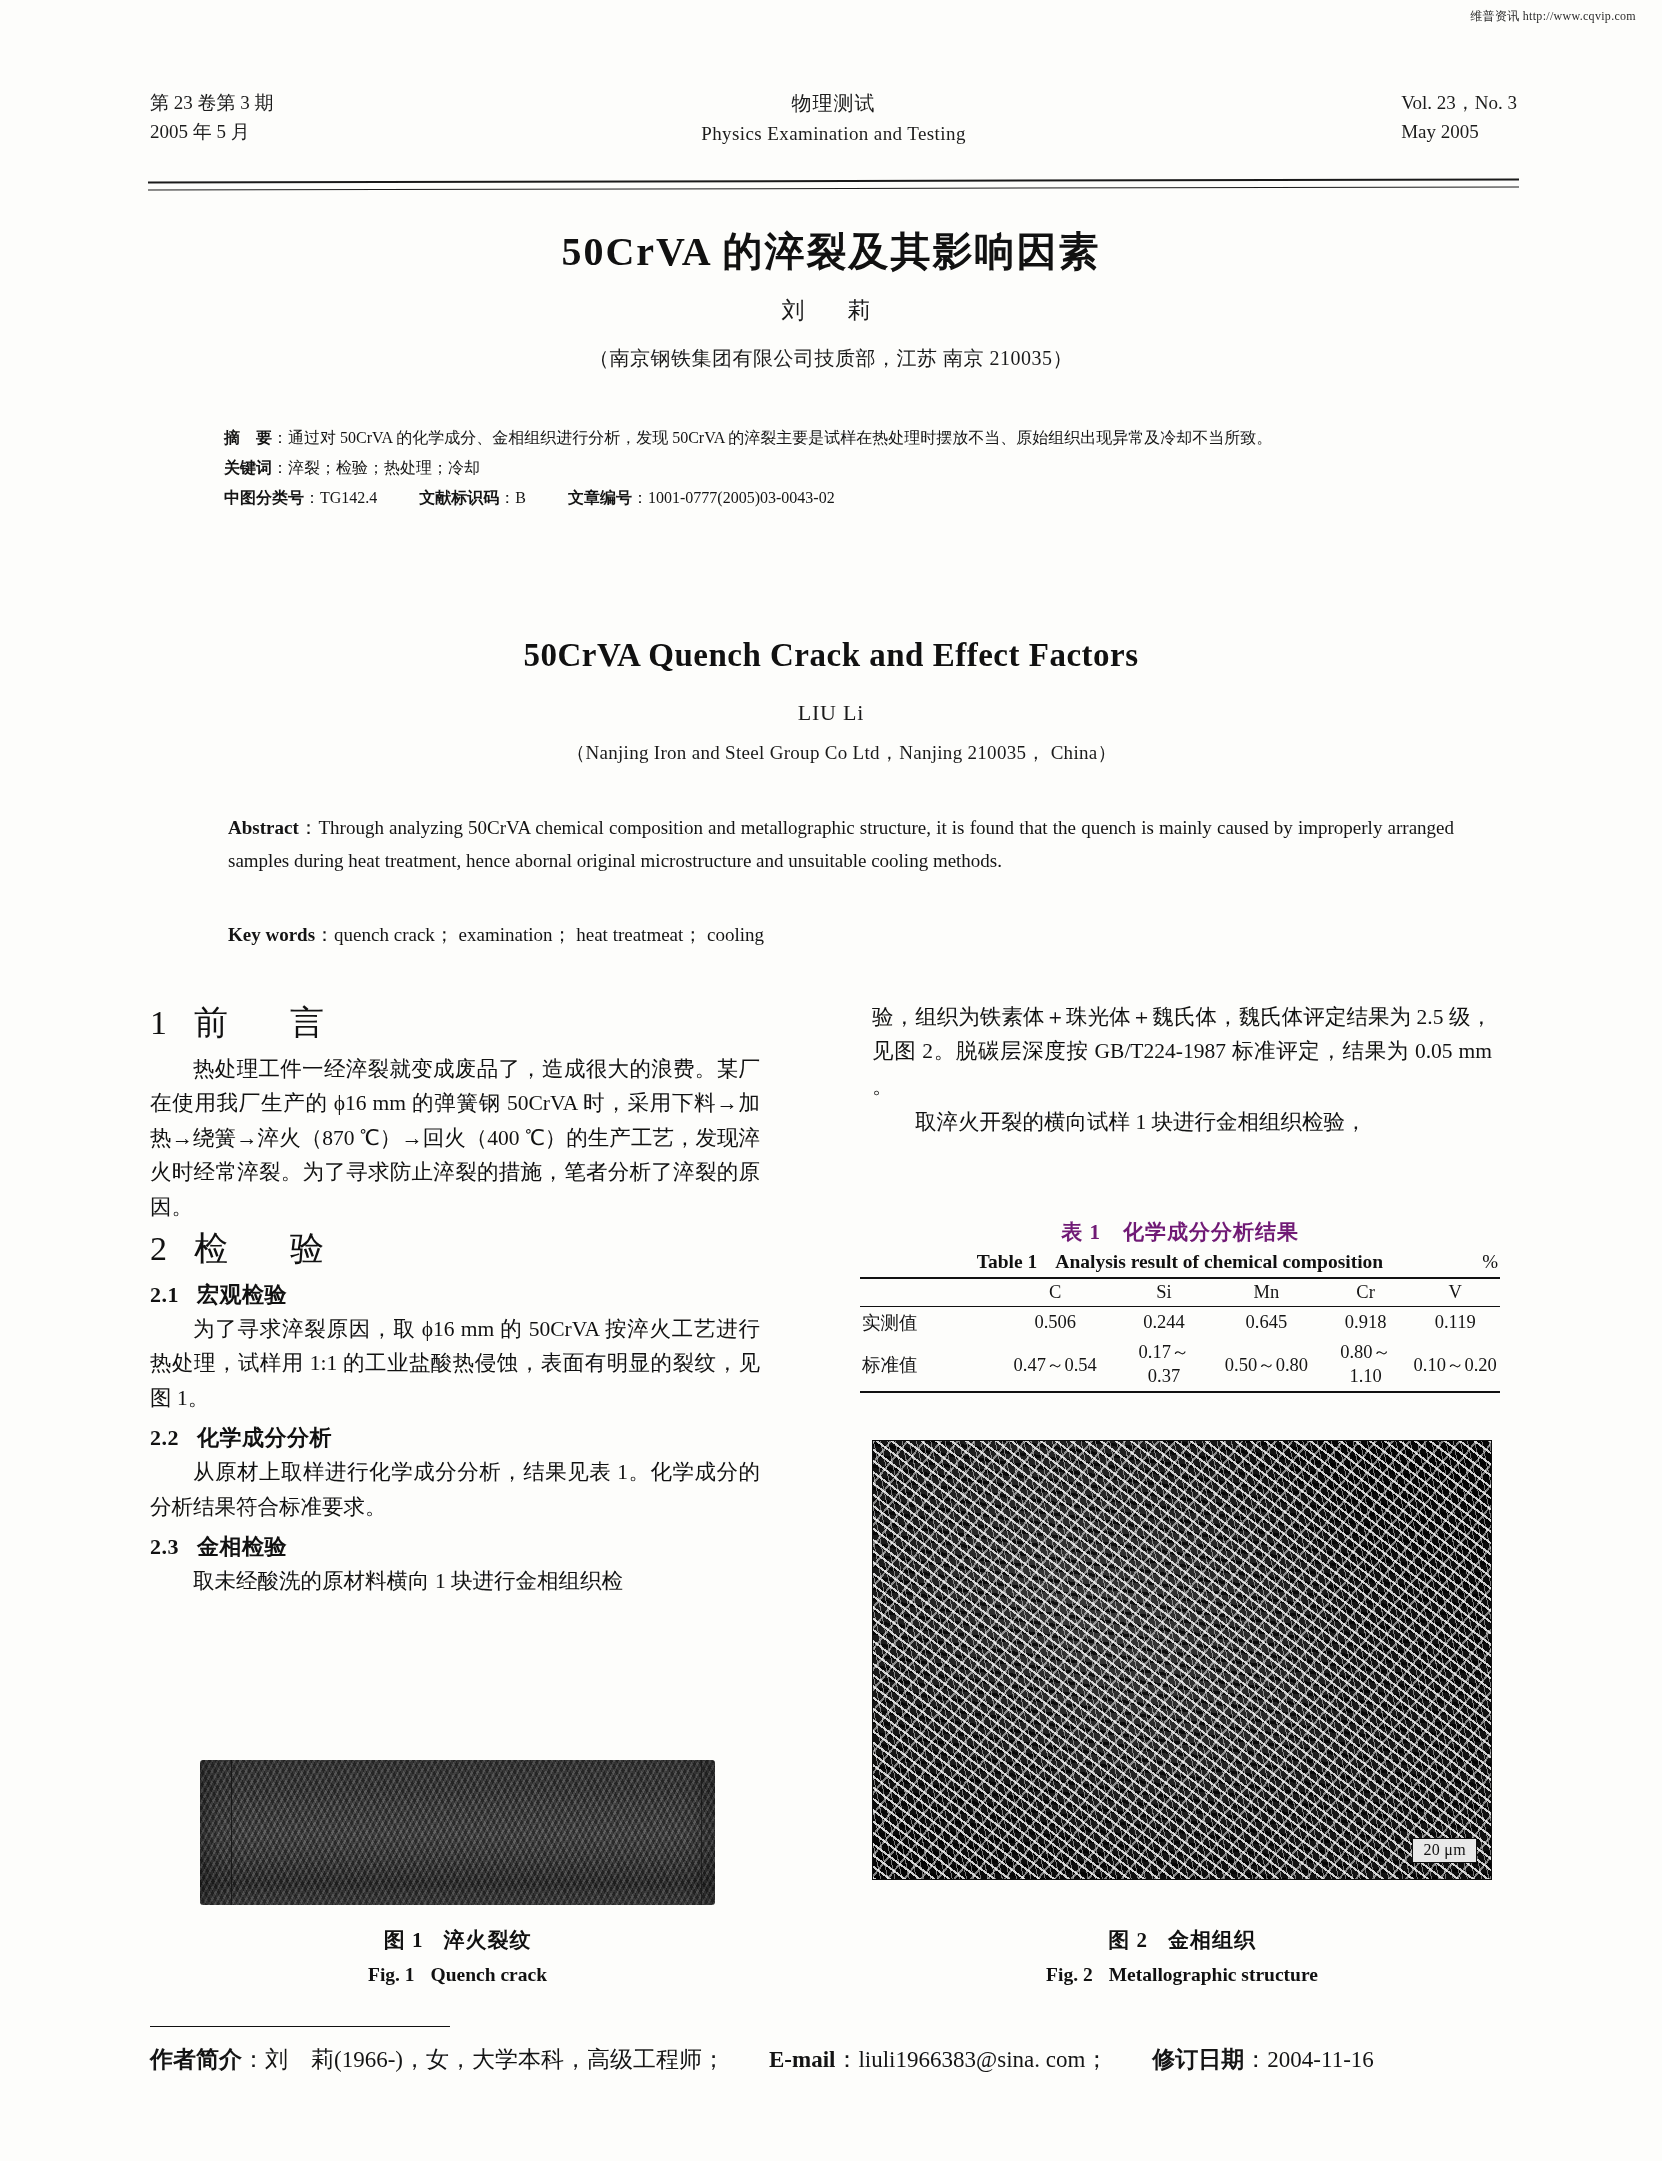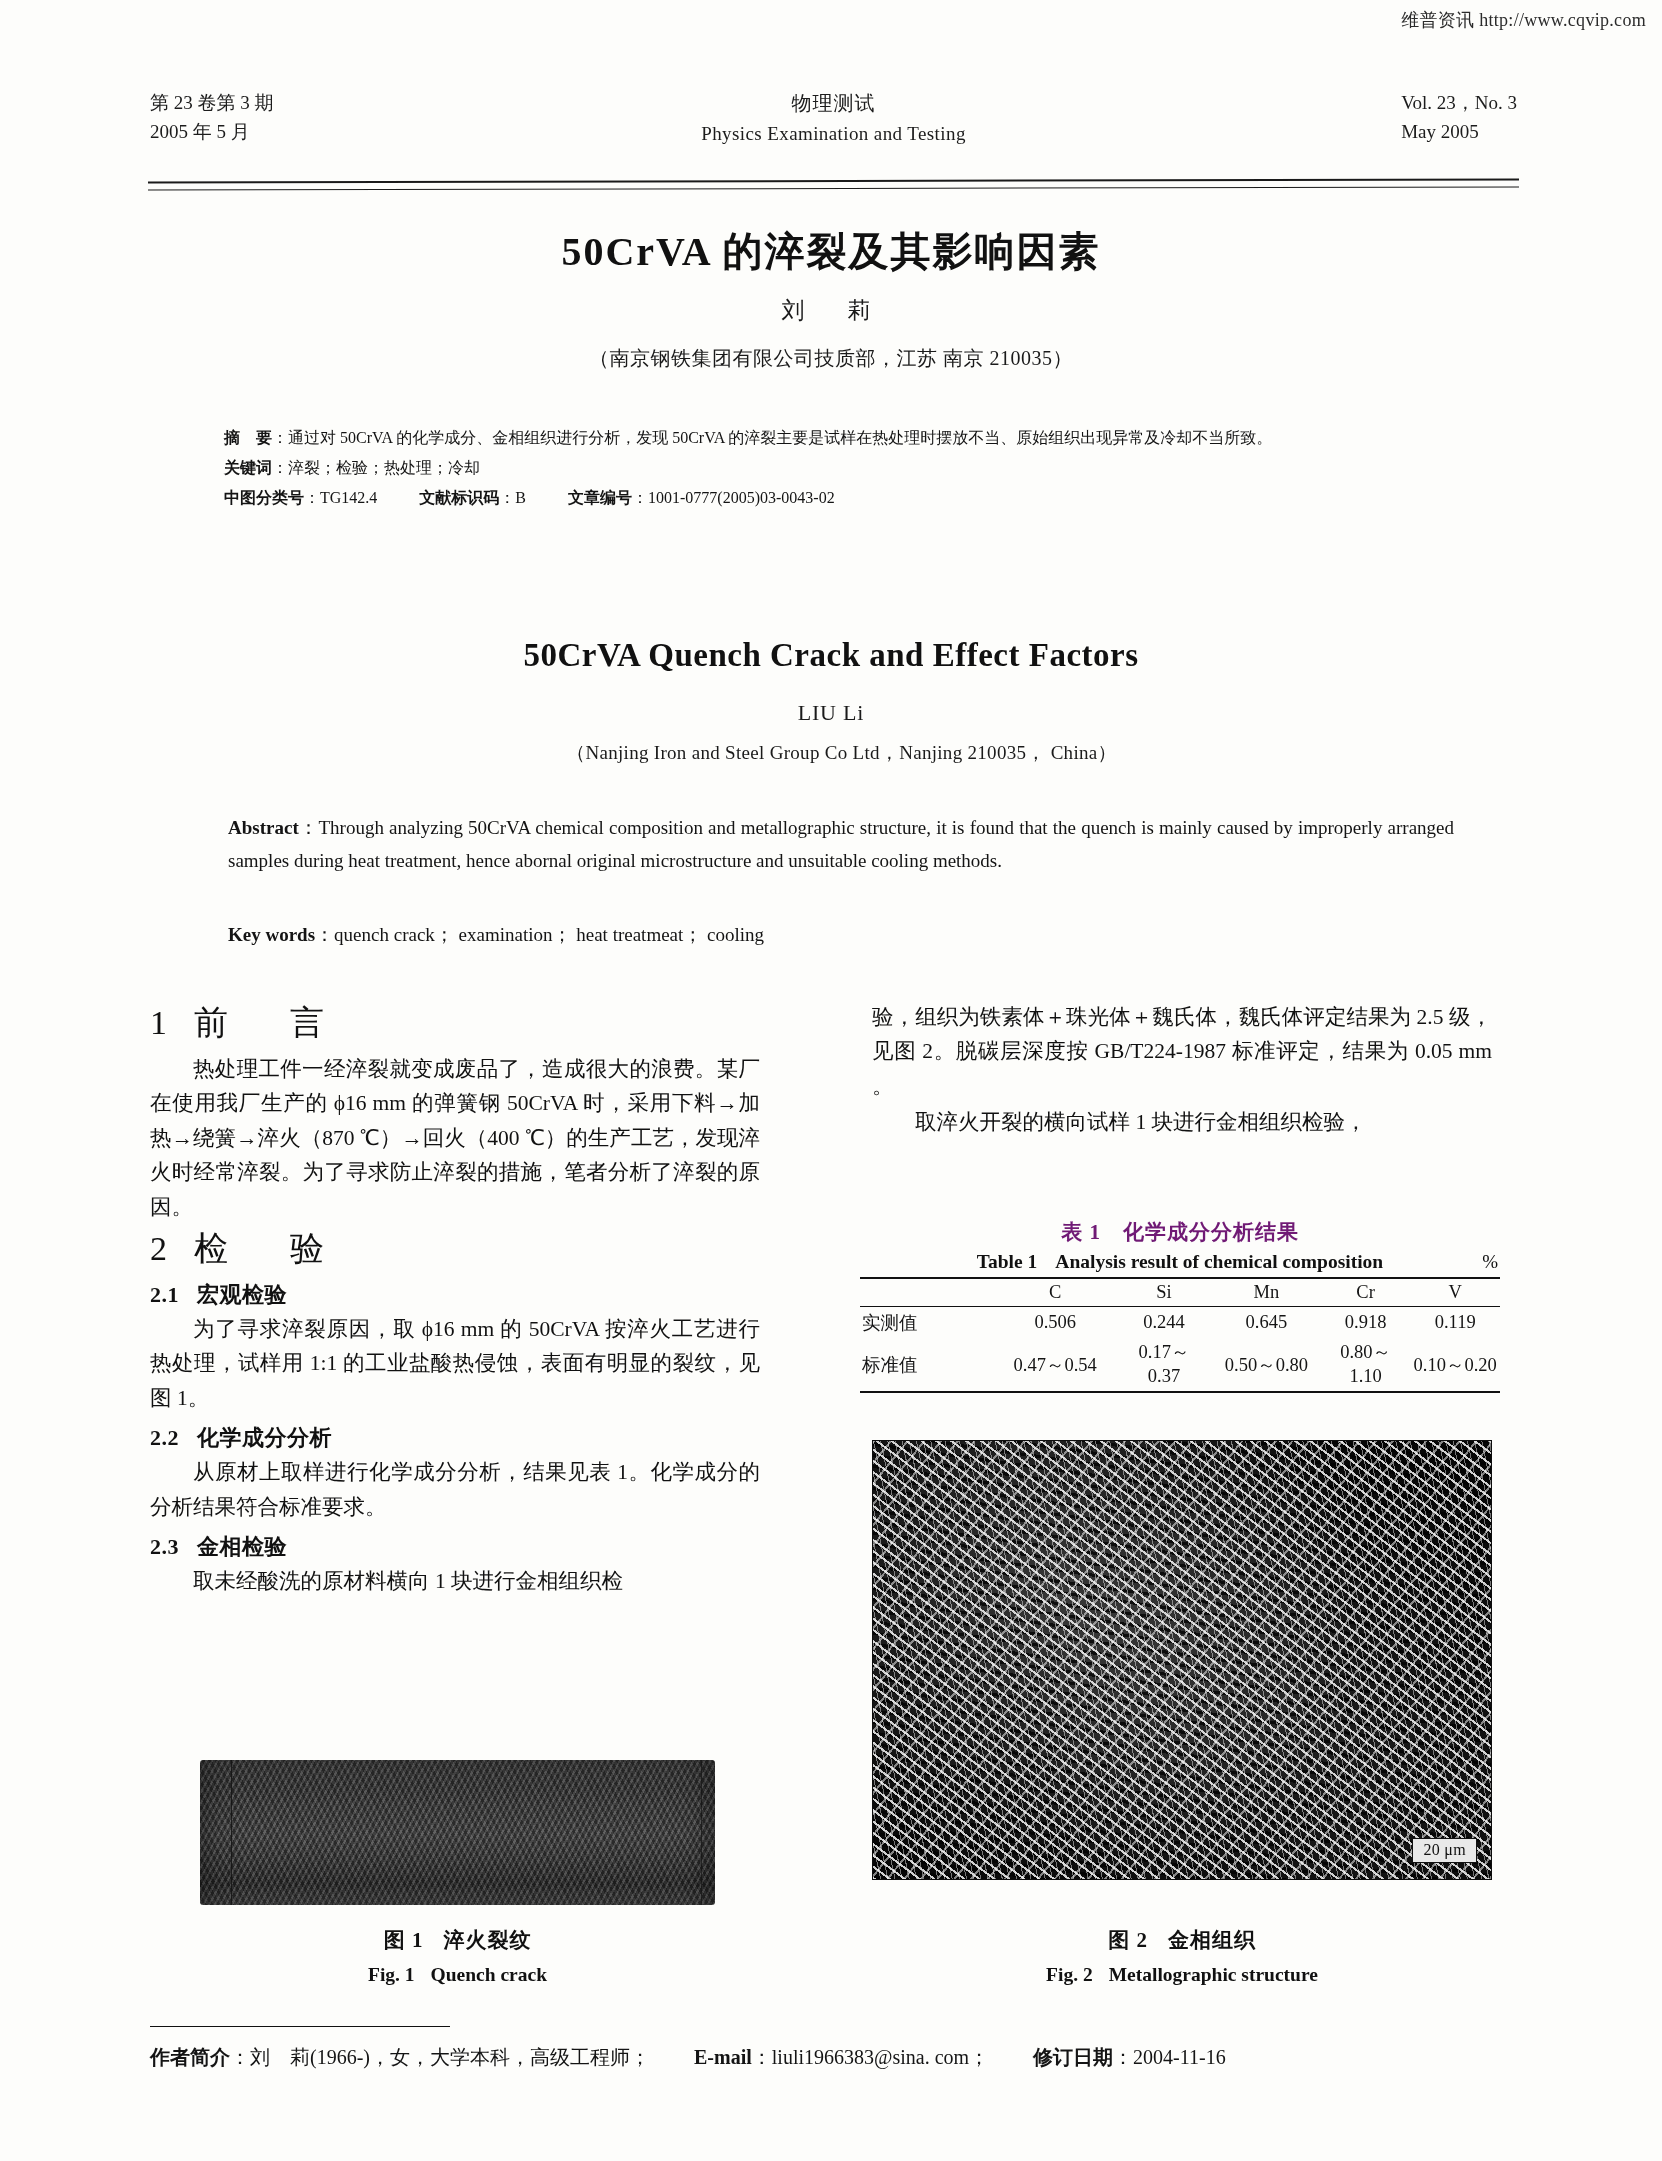--- a/index.html
+++ b/index.html
@@ -4,21 +4,21 @@
 <style>
   html,body{margin:0;padding:0;background:#b8b8b8;}
   body{font-family:"Liberation Serif",serif;}
   .page{
     position:relative;width:1662px;height:2161px;background:#fdfdfb;
     margin:0 auto;overflow:hidden;
     box-sizing:border-box;
   }
   
   .watermark{
-    position:absolute;top:8px;right:16px;font-size:18px;color:#2b2b2b;
+    position:absolute;top:8px;right:26px;font-size:12px;color:#2b2b2b;
     font-family:"Liberation Serif",serif;letter-spacing:.3px;white-space:nowrap;
   }
   
   .runhead{
     position:absolute;left:150px;right:145px;top:88px;height:66px;
   }
   .rh-left{position:absolute;left:0;top:0;text-align:left;line-height:1.55;font-size:19px;color:#1c1c1c;}
   .rh-center{position:absolute;left:0;right:0;top:0;text-align:center;line-height:1.55;color:#1c1c1c;}
   .rh-center .cn{font-size:20px;letter-spacing:1px;}
   .rh-center .en{font-size:19px;letter-spacing:.4px;}
@@ -156,21 +156,21 @@
   .cap-cn .n{margin-right:20px;}
   .cap-en{font-size:19.5px;font-weight:bold;color:#111;line-height:1.5;margin-top:3px;}
   .cap-en .n{margin-right:16px;}
   
   .foot-rule{
     position:absolute;left:150px;top:2026px;width:300px;height:0;
     border-top:1.3px solid #111;
   }
   .footer{
     position:absolute;left:150px;right:150px;top:2044px;
-    font-size:20px;color:#141414;white-space:nowrap;
+    font-size:23px;color:#141414;white-space:nowrap;
   }
   .footer .b{font-weight:bold;}
   .footer .gap{display:inline-block;width:44px;}
 </style>
 </head>
 <body>
 
 <div class="page">
 
   <div class="watermark">维普资讯 http://www.cqvip.com</div>

